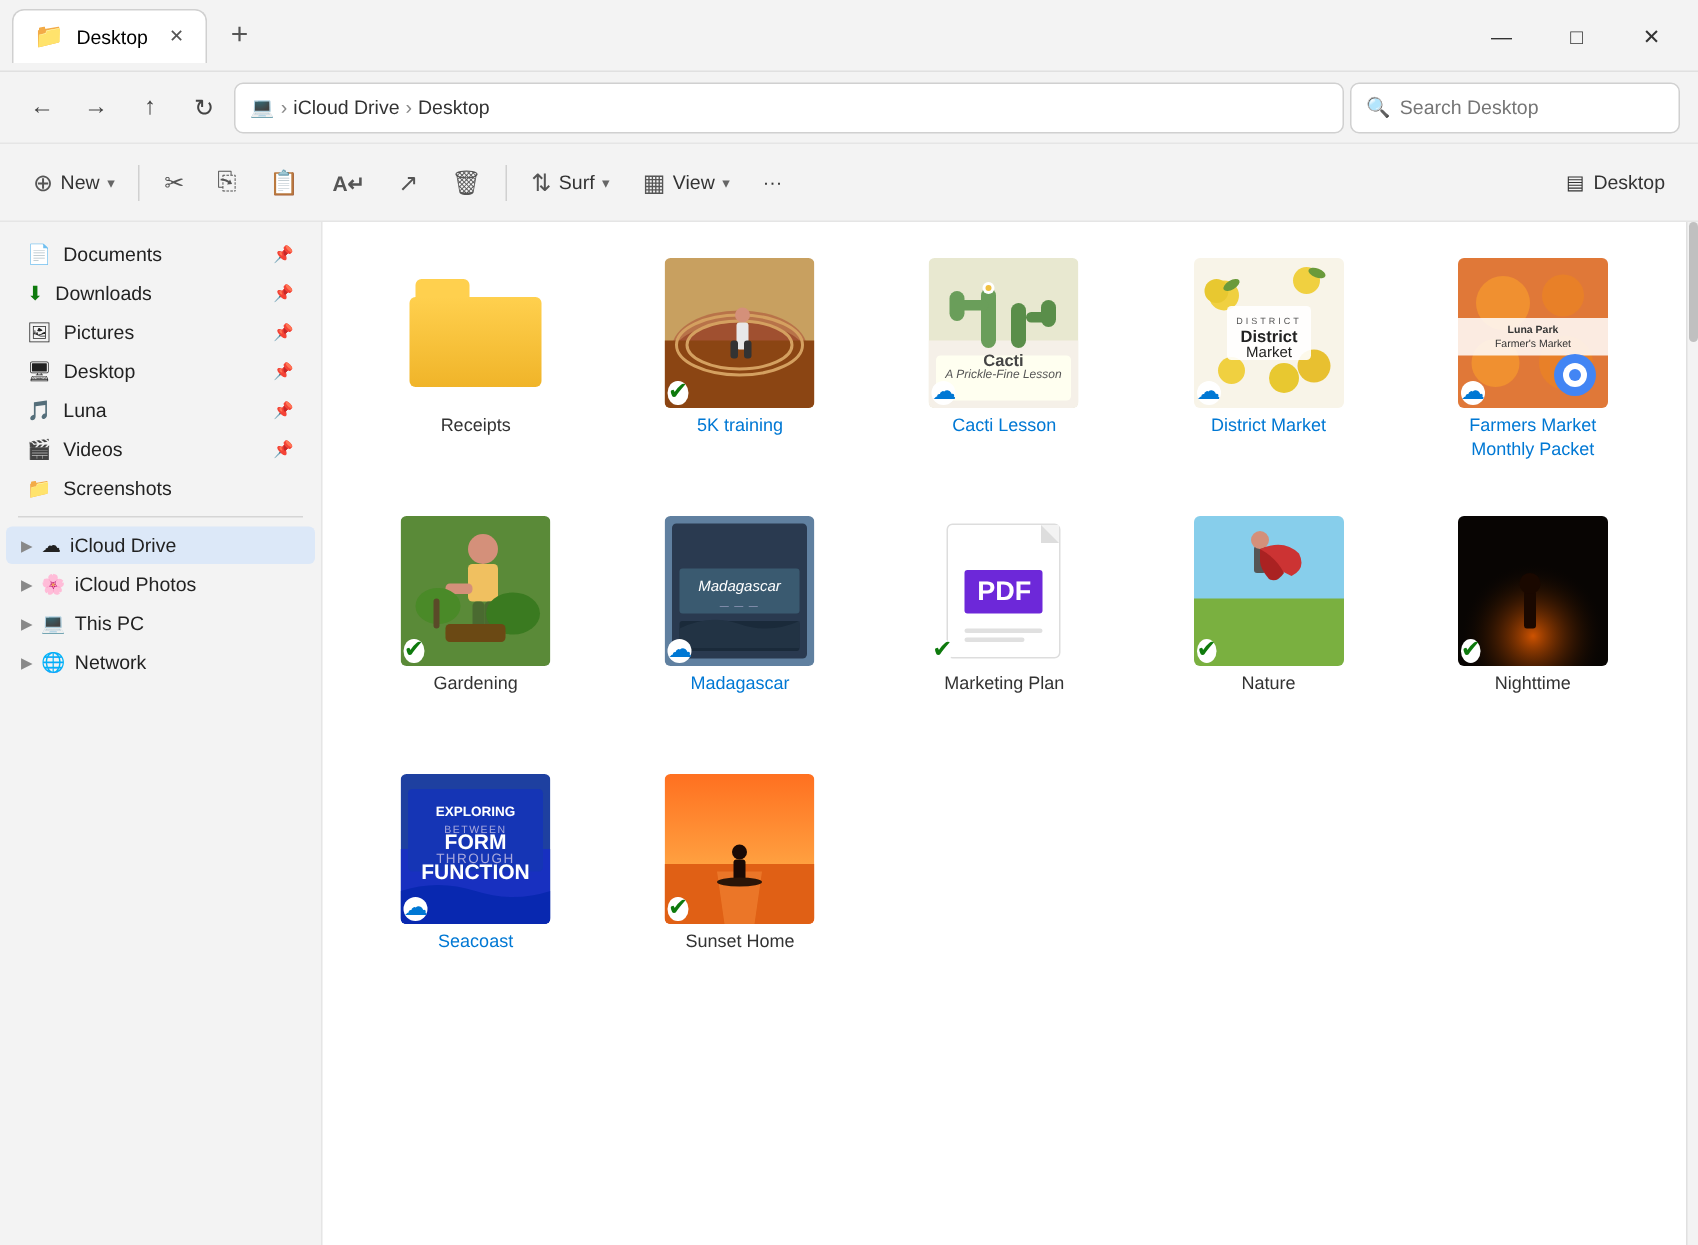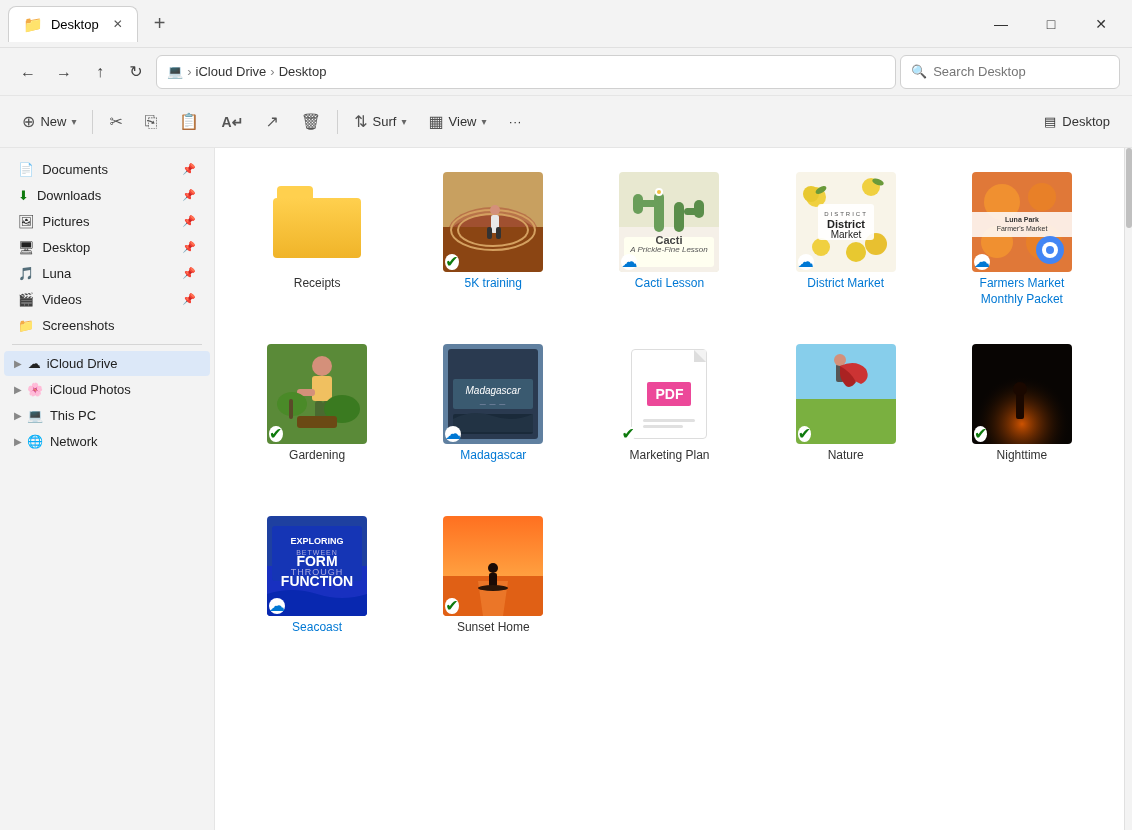--- a/index.html
+++ b/index.html
@@ -192,24 +192,24 @@
     
     .pdf-icon {
       width: 72px; height: 88px;
       background: white;
       border: 1px solid #ddd;
       border-radius: 4px;
       position: relative;
       display: flex; flex-direction: column; align-items: center; justify-content: center;
     }
     .pdf-badge {
-      background: #ec4899;
+      background: #6d28d9;
       color: white;
       font-weight: bold;
-      font-size: 14px;
+      font-size: 18px;
       padding: 4px 8px;
       border-radius: 2px;
     }
     .pdf-lines {
       position: absolute; bottom: 10px; width: 52px;
       display: flex; flex-direction: column; gap: 3px;
     }
     .pdf-line { height: 3px; background: #e0e0e0; border-radius: 2px; }
     .doc-corner {
       position: absolute; top: 0; right: 0;

